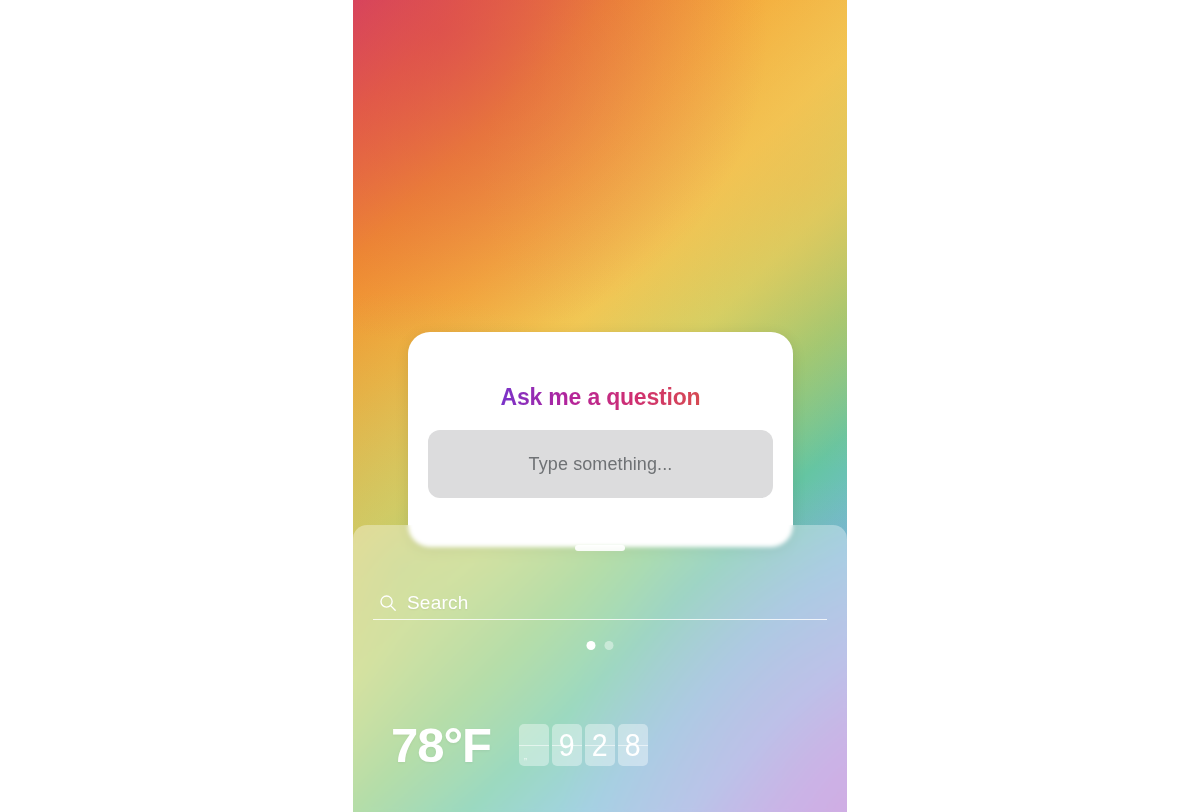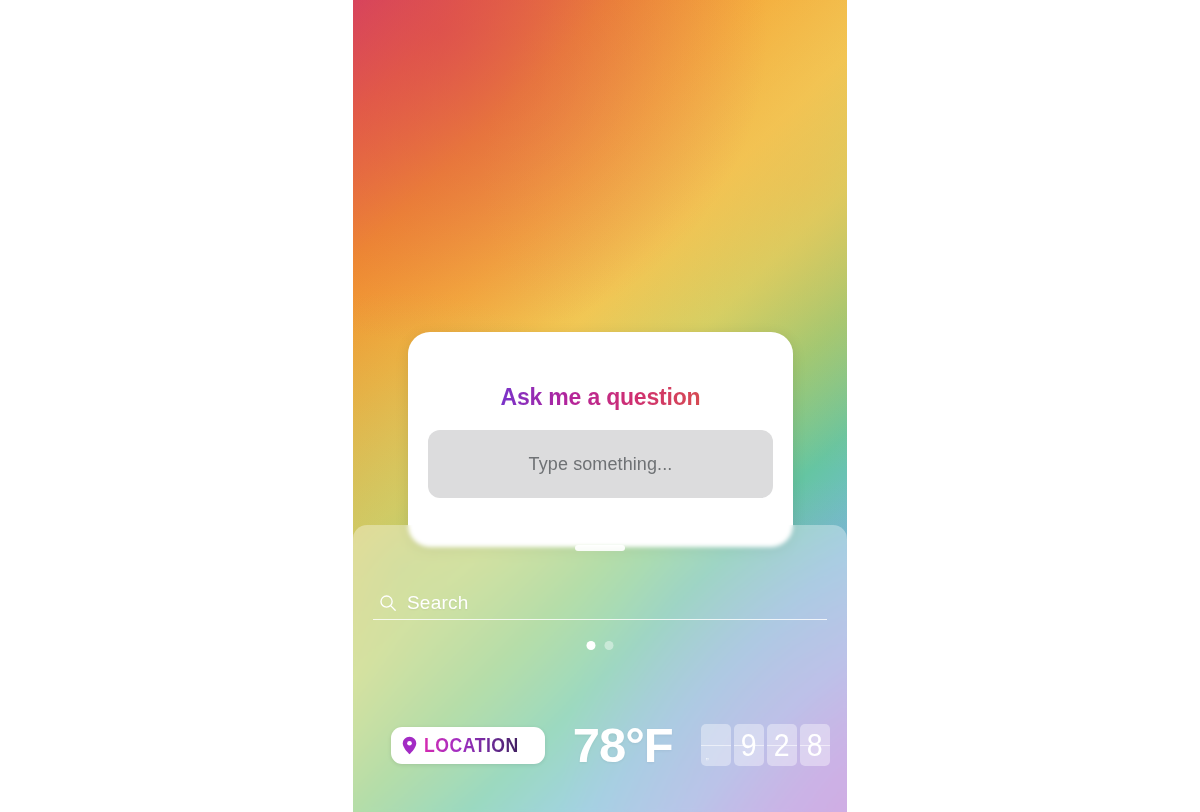--- a/index.html
+++ b/index.html
@@ -254,27 +254,20 @@
       </div>
       <div id="search-divider"></div>
 
       <div id="page-dots">
         <span class="page-dot active"></span>
         <span class="page-dot inactive"></span>
       </div>
 
       <div id="bottom-sticker-row">
 
-        <div id="location-sticker">
-          <svg id="location-pin-icon" width="15" height="19" viewBox="0 0 16 20">
-            <path d="M8 0.6 C4.0 0.6 0.8 3.8 0.8 7.8 C0.8 12.6 8 19.4 8 19.4 C8 19.4 15.2 12.6 15.2 7.8 C15.2 3.8 12.0 0.6 8 0.6 Z" fill="#a32bc4"></path>
-            <circle cx="8" cy="7.6" r="2.5" fill="#ffffff"></circle>
-          </svg>
-          <span id="location-label">LOCATION</span>
-        </div>
 
         <div id="temperature-sticker">78°F</div>
 
         <div id="clock-sticker">
           <div class="clock-tile blank">
             <span class="clock-digit"></span>
             <span id="clock-ampm-mark">„</span>
           </div>
           <div class="clock-tile">
             <span class="clock-digit">9</span>

